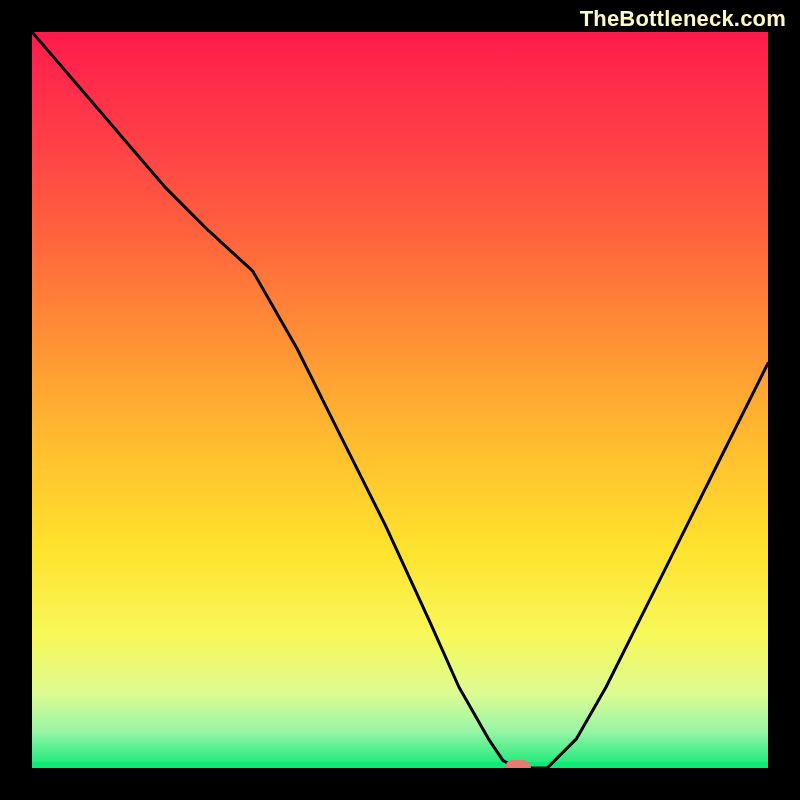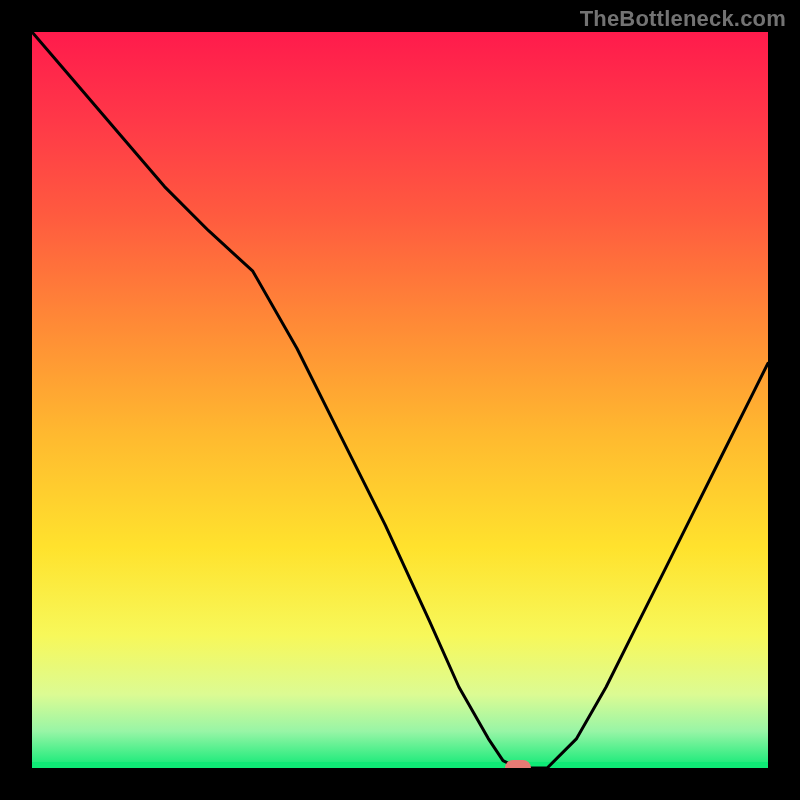--- a/index.html
+++ b/index.html
@@ -13,21 +13,21 @@
   .frame {
     position: relative;
     width: 800px;
     height: 800px;
     background: #000;
   }
   .watermark {
     position: absolute;
     top: 6px;
     right: 14px;
-    color: #737373;
+    color: #fef9c3;
     font-size: 22px;
     font-weight: 600;
     letter-spacing: 0.2px;
     user-select: none;
   }
   .plot-area {
     position: absolute;
     left: 32px;
     top: 32px;
     width: 736px;

